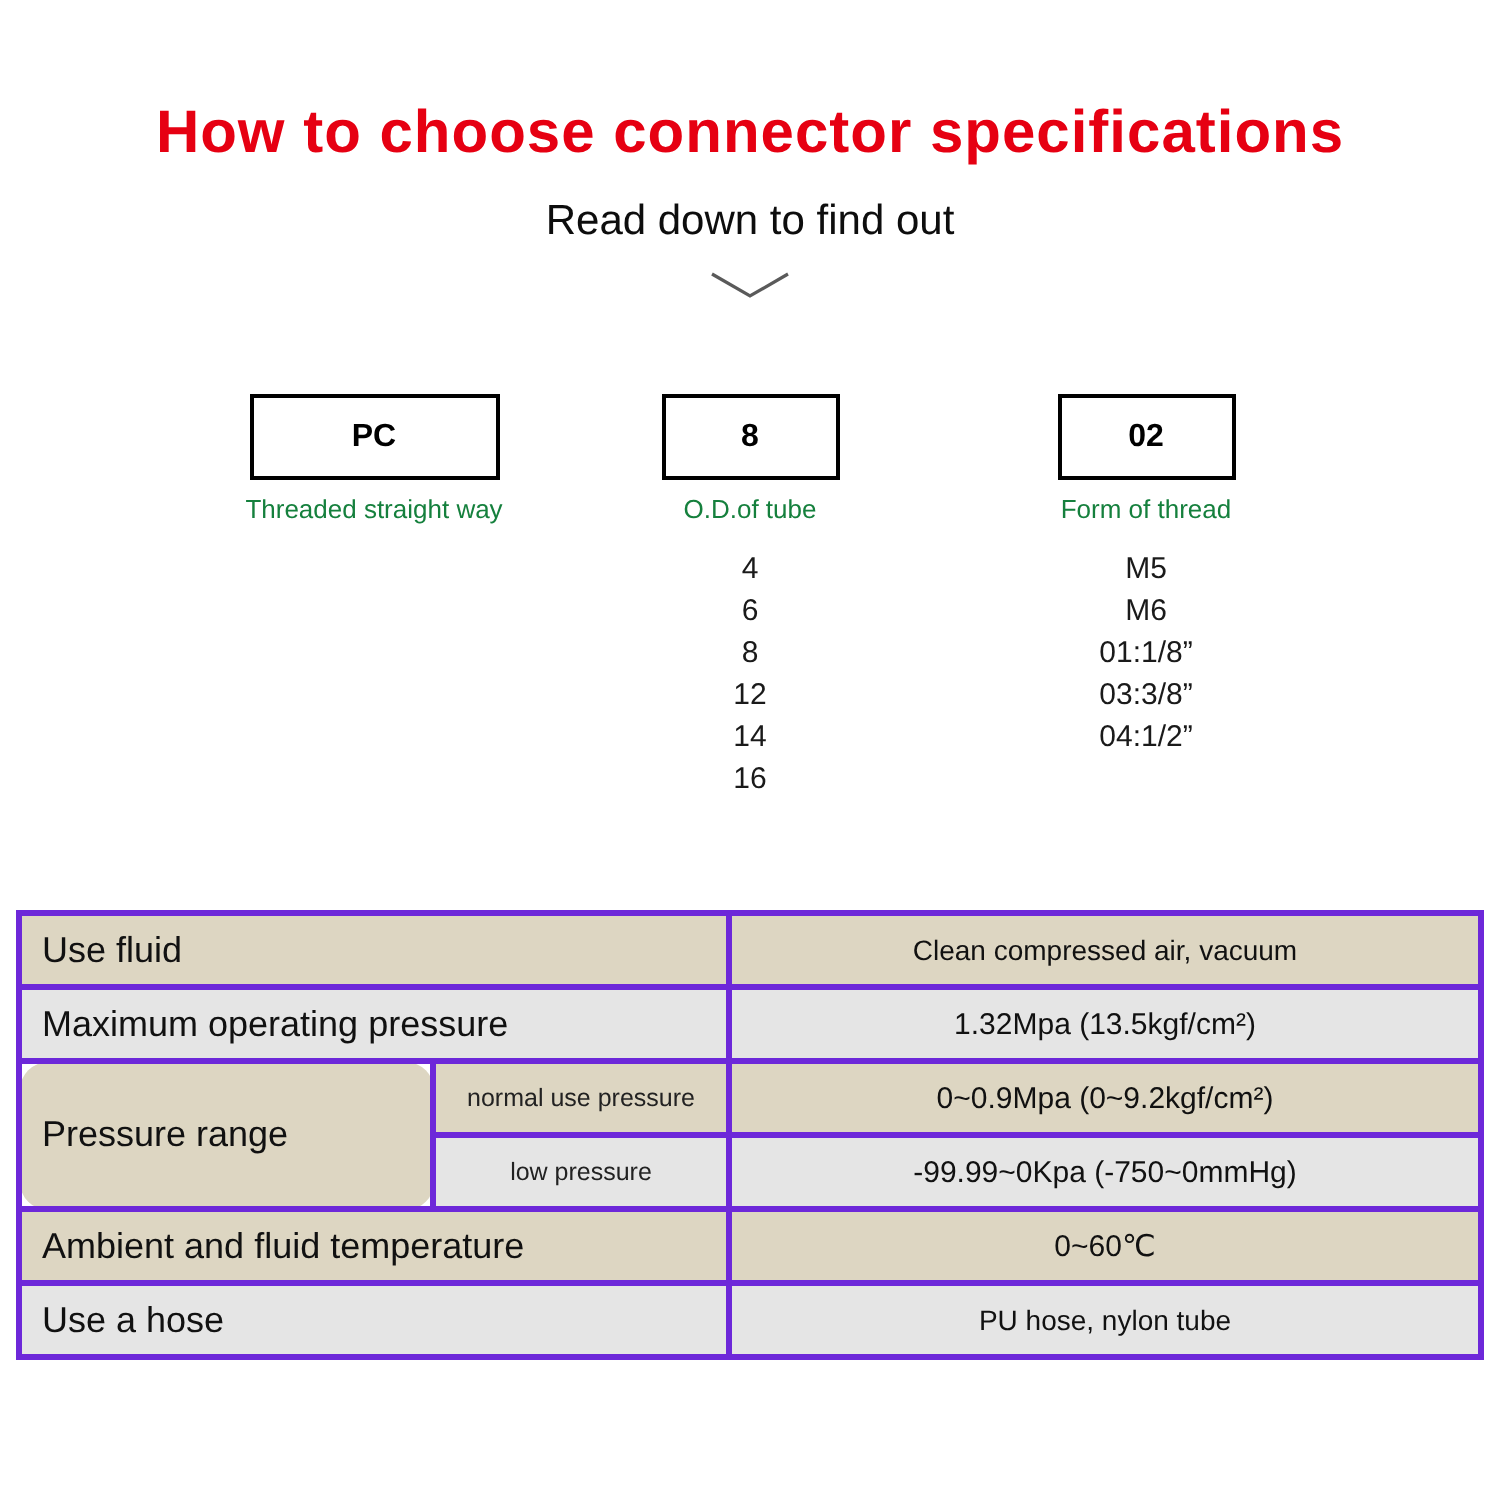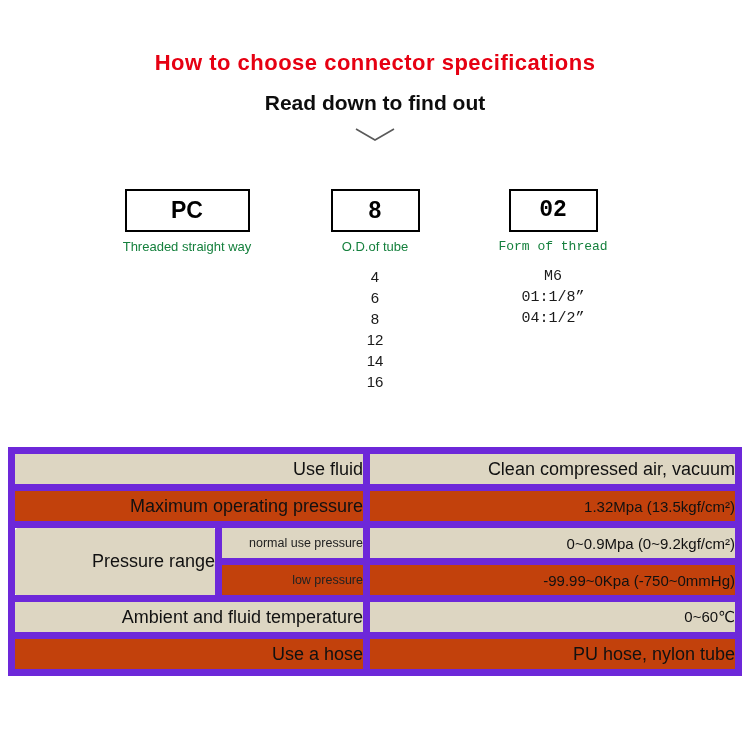--- a/index.html
+++ b/index.html
@@ -5,53 +5,52 @@
   * { box-sizing: border-box; margin: 0; padding: 0; }
   html, body { background: #ffffff; }
   body {
     width: 750px; height: 750px; overflow: hidden;
     font-family: "Liberation Sans", "DejaVu Sans", sans-serif;
     color: #111;
   }
   .title {
     padding-top: 50px;
     text-align: center;
-    font-size: 22px;
+    font-size: 30px;
     font-weight: 600;
     letter-spacing: 0.5px;
     color: var(--title-red, #e60012);
   }
   .subtitle {
     margin-top: 15px;
     text-align: center;
     font-size: 21px;
     color: #0d0d0d;
-    font-weight: bold;
   }
   .chevron-wrap {
     margin-top: 12px;
     text-align: center;
     height: 18px;
     line-height: 0;
   }
   .selector {
     position: relative;
     margin-top: 44px;
     height: 246px;
   }
   .sel-col { position: absolute; top: 0; width: 250px; text-align: center; }
   .col-1 { left: 62px; }
   .col-2 { left: 250px; }
-  .col-3 { left: 428px; font-family: Liberation Mono, monospace; }
+  .col-3 { left: 448px; }
   .sel-box {
     display: inline-block;
     border: 2px solid #000;
     height: 43px;
     line-height: 39px;
-    font-size: 23px;
+    font-size: 16px;
     font-weight: bold;
     color: #000;
     background: #fff;
   }
   .box-w-lg { width: 125px; }
   .box-w-sm { width: 89px; }
   .sel-label {
     margin-top: 7px;
     font-size: 13px;
     color: #15803d;
@@ -69,42 +68,41 @@
     font-weight: bold;
     color: #0d0d0d;
   }
   .spec-table {
     margin: 12px 8px 0 8px;
     width: 734px;
     border-collapse: collapse;
     table-layout: fixed;
   }
   .spec-table td {
-    border: 7px solid #6d28d9;
+    border: 3px solid #6d28d9;
     height: 37px;
     vertical-align: middle;
     background: transparent;
-    text-align: right;
   }
   tr.beige { background: var(--row-beige, #ddd6c2); }
-  tr.white { background: #c2410c; }
+  tr.white { background: #e5e5e5; }
   .label-cell {
     padding-left: 10px;
     font-size: 18px;
     color: #111;
     text-align: left;
   }
   .span-cell { padding-left: 10px; border-radius: 14px; }
   .sub-cell {
     text-align: center;
     font-size: 12.5px;
     color: #222;
   }
   .value-cell { text-align: center; color: #111; }
-  .value-cell.big { font-size: 18px; }
+  .value-cell.big { font-size: 14px; }
   .value-cell.num { font-size: 15px; }
 </style>
 </head>
 <body>
 
 <div class="page">
 
   <h1 class="title">How to choose connector specifications</h1>
   <div class="subtitle">Read down to find out</div>
 
@@ -131,22 +129,24 @@
         <div class="opt">12</div>
         <div class="opt">14</div>
         <div class="opt">16</div>
       </div>
     </div>
 
     <div class="sel-col col-3">
       <div class="sel-box box-w-sm">02</div>
       <div class="sel-label">Form of thread</div>
       <div class="sel-options">
+        <div class="opt">M5</div>
         <div class="opt">M6</div>
         <div class="opt">01:1/8”</div>
+        <div class="opt">03:3/8”</div>
         <div class="opt">04:1/2”</div>
       </div>
     </div>
 
   </div>
 
 
   <table class="spec-table">
     <colgroup>
       <col style="width:207px">

